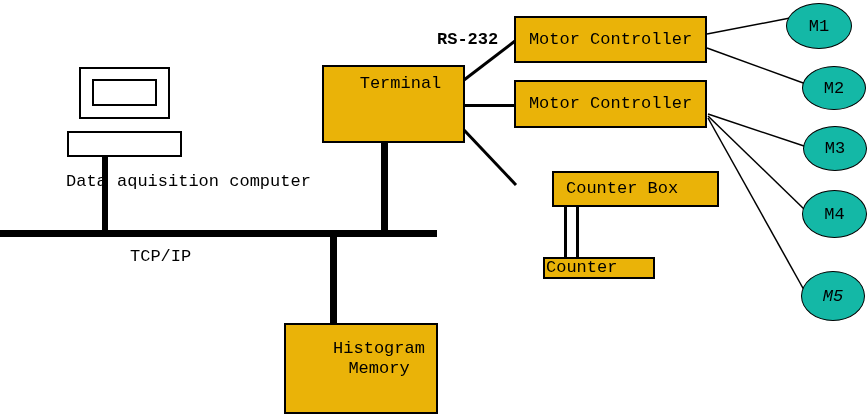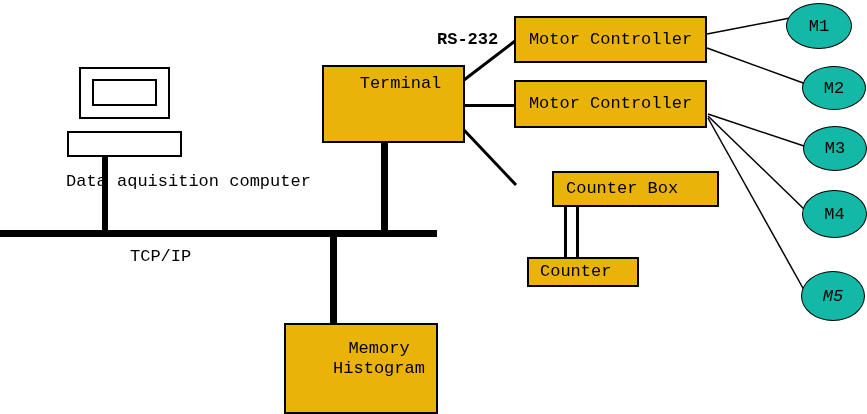--- a/index.html
+++ b/index.html
@@ -90,27 +90,27 @@
     <span>Motor Controller</span>
   </div>
   <div class="box center" style="left:514px;top:80px;width:193px;height:48px;">
     <span>Motor Controller</span>
   </div>
 
   <div class="box vcenter" style="left:514px;top:171px;width:167px;height:36px;padding-left:12px;margin-left:38px;">
     <span>Counter Box</span>
   </div>
 
-  <div class="box vcenter" style="left:527px;top:257px;width:112px;height:30px;padding-left:11px;">
+  <div class="box vcenter" style="left:543px;top:257px;width:112px;height:22px;padding-left:1px;">
     <span>Counter</span>
   </div>
 
   <div class="box" style="left:284px;top:323px;width:154px;height:91px;padding:14px 0 0 36px;">
+    <div>Histogram</div>
     <div>Memory</div>
-    <div>Histogram</div>
   </div>
 
   <div class="motor" style="left:786px;top:3px;width:66px;height:46px;">
     <span>M1</span>
   </div>
   <div class="motor" style="left:802px;top:66px;width:64px;height:44px;">
     <span>M2</span>
   </div>
   <div class="motor" style="left:803px;top:126px;width:64px;height:45px;">
     <span>M3</span>

